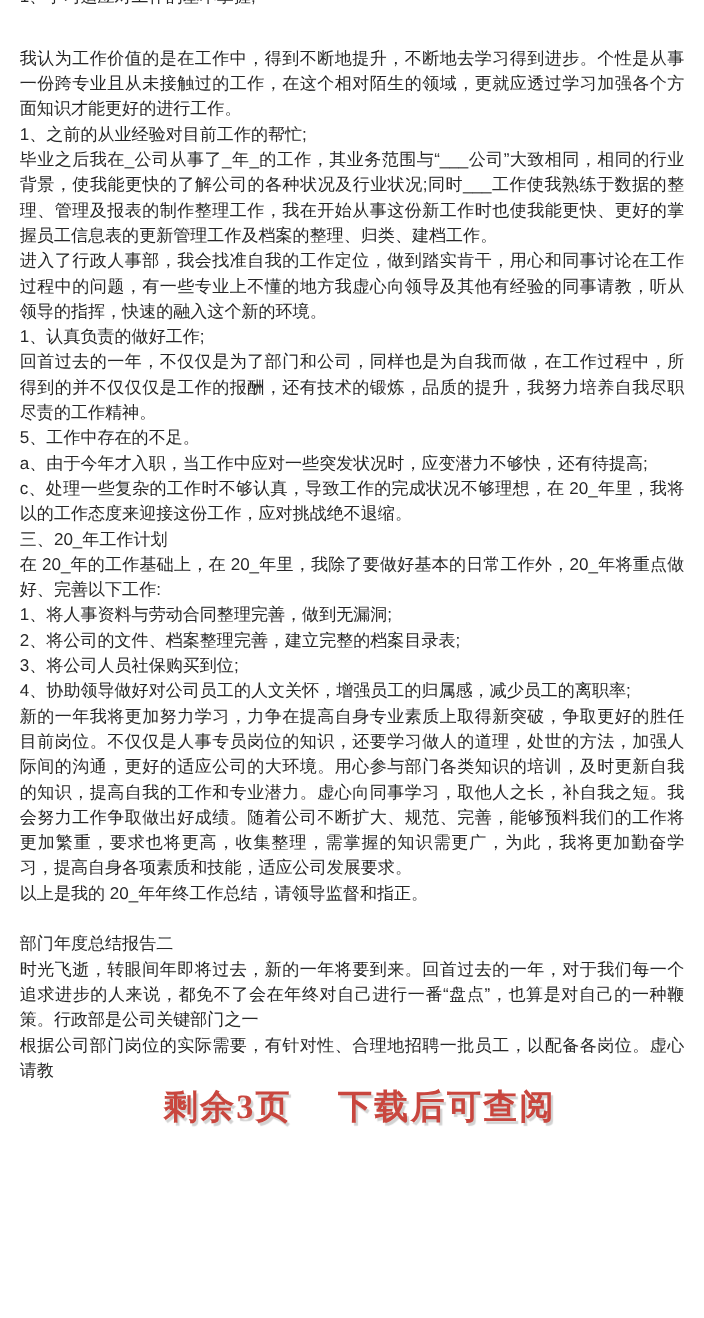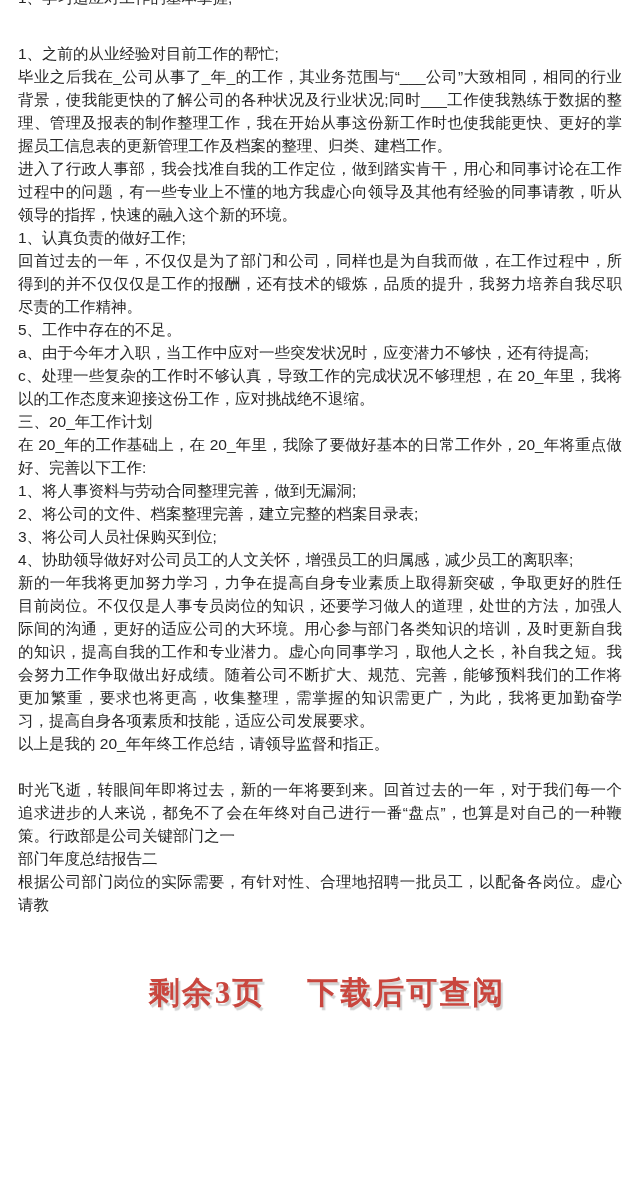--- a/index.html
+++ b/index.html
@@ -35,21 +35,20 @@
     margin-top: -14px;
     line-height: 23px;
   }
   .top-gap {
     height: 33px;
   }
   .blank-line {
     height: 23px;
   }
   .banner {
-    margin-top: 56px;
     text-align: center;
     font-family: "Liberation Serif", serif;
     font-weight: bold;
     font-size: 31px;
     letter-spacing: 2px;
     text-shadow: 2px 3px 1px rgba(0, 0, 0, 0.18);
     cursor: pointer;
     white-space: nowrap;
     padding-left: 14px;
   }
@@ -63,39 +62,40 @@
 
 <div class="doc" style="color: rgb(39, 39, 39);">
 
   <div class="clip-wrap">
     <span class="inner">1、学习适应对工作的基本掌握;</span>
   </div>
 
   <div class="top-gap"></div>
 
   <div>
+      <p class="line">我认为工作价值的是在工作中，得到不断地提升，不断地去学习得到进步。个性是从事一份跨专业且从未接触过的工作，在这个相对陌生的领域，更就应透过学习加强各个方面知识才能更好的进行工作。</p>
       <p class="line">1、之前的从业经验对目前工作的帮忙;</p>
       <p class="line">毕业之后我在_公司从事了_年_的工作，其业务范围与“___公司”大致相同，相同的行业背景，使我能更快的了解公司的各种状况及行业状况;同时___工作使我熟练于数据的整理、管理及报表的制作整理工作，我在开始从事这份新工作时也使我能更快、更好的掌握员工信息表的更新管理工作及档案的整理、归类、建档工作。</p>
       <p class="line">进入了行政人事部，我会找准自我的工作定位，做到踏实肯干，用心和同事讨论在工作过程中的问题，有一些专业上不懂的地方我虚心向领导及其他有经验的同事请教，听从领导的指挥，快速的融入这个新的环境。</p>
       <p class="line">1、认真负责的做好工作;</p>
       <p class="line">回首过去的一年，不仅仅是为了部门和公司，同样也是为自我而做，在工作过程中，所得到的并不仅仅仅是工作的报酬，还有技术的锻炼，品质的提升，我努力培养自我尽职尽责的工作精神。</p>
       <p class="line">5、工作中存在的不足。</p>
       <p class="line">a、由于今年才入职，当工作中应对一些突发状况时，应变潜力不够快，还有待提高;</p>
       <p class="line">c、处理一些复杂的工作时不够认真，导致工作的完成状况不够理想，在 20_年里，我将以的工作态度来迎接这份工作，应对挑战绝不退缩。</p>
       <p class="line">三、20_年工作计划</p>
       <p class="line">在 20_年的工作基础上，在 20_年里，我除了要做好基本的日常工作外，20_年将重点做好、完善以下工作:</p>
       <p class="line">1、将人事资料与劳动合同整理完善，做到无漏洞;</p>
       <p class="line">2、将公司的文件、档案整理完善，建立完整的档案目录表;</p>
       <p class="line">3、将公司人员社保购买到位;</p>
       <p class="line">4、协助领导做好对公司员工的人文关怀，增强员工的归属感，减少员工的离职率;</p>
       <p class="line">新的一年我将更加努力学习，力争在提高自身专业素质上取得新突破，争取更好的胜任目前岗位。不仅仅是人事专员岗位的知识，还要学习做人的道理，处世的方法，加强人际间的沟通，更好的适应公司的大环境。用心参与部门各类知识的培训，及时更新自我的知识，提高自我的工作和专业潜力。虚心向同事学习，取他人之长，补自我之短。我会努力工作争取做出好成绩。随着公司不断扩大、规范、完善，能够预料我们的工作将更加繁重，要求也将更高，收集整理，需掌握的知识需更广，为此，我将更加勤奋学习，提高自身各项素质和技能，适应公司发展要求。</p>
       <p class="line">以上是我的 20_年年终工作总结，请领导监督和指正。</p>
       <p class="blank-line"></p>
+      <p class="line">部门年度总结报告二</p>
       <p class="line">时光飞逝，转眼间年即将过去，新的一年将要到来。回首过去的一年，对于我们每一个追求进步的人来说，都免不了会在年终对自己进行一番“盘点”，也算是对自己的一种鞭策。行政部是公司关键部门之一</p>
-      <p class="line">部门年度总结报告二</p>
       <p class="line">根据公司部门岗位的实际需要，有针对性、合理地招聘一批员工，以配备各岗位。虚心请教</p>
     </div>
 
 </div>
 
 <div class="banner" style="color: rgb(201, 70, 62);">
   <span>剩余3页</span><span class="seg-gap"></span><span>下载后可查阅</span>
 </div>
 
 </body></html>

